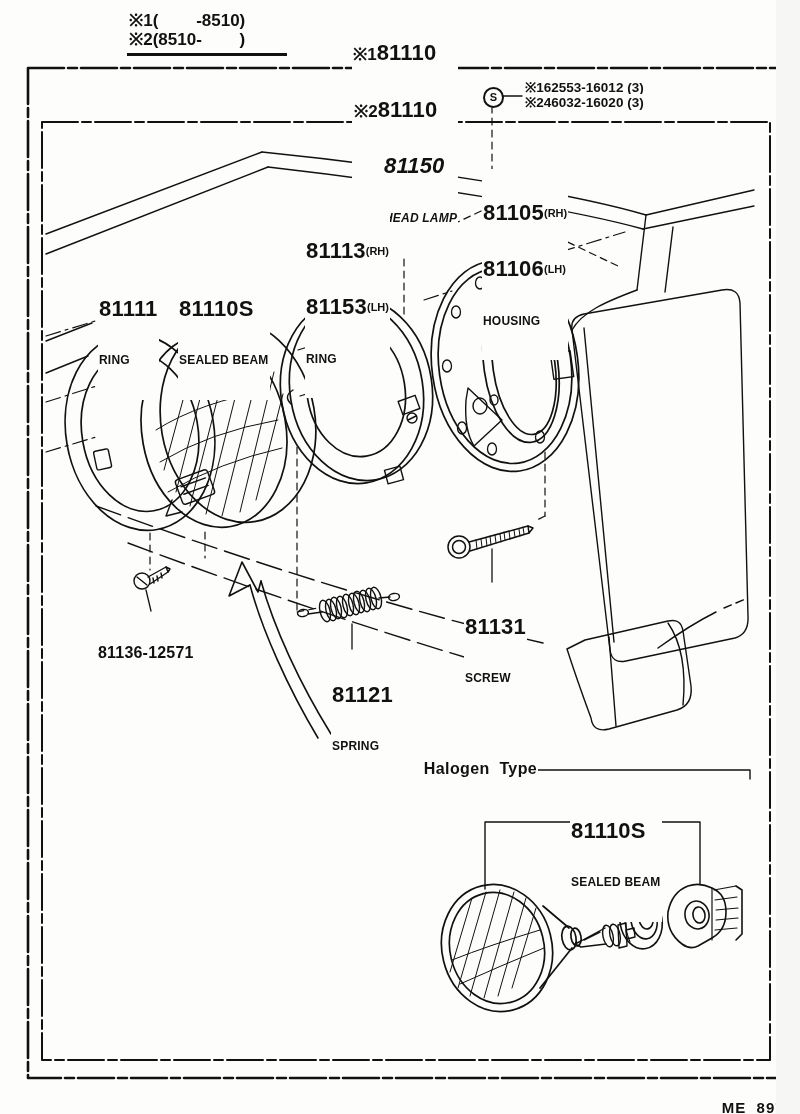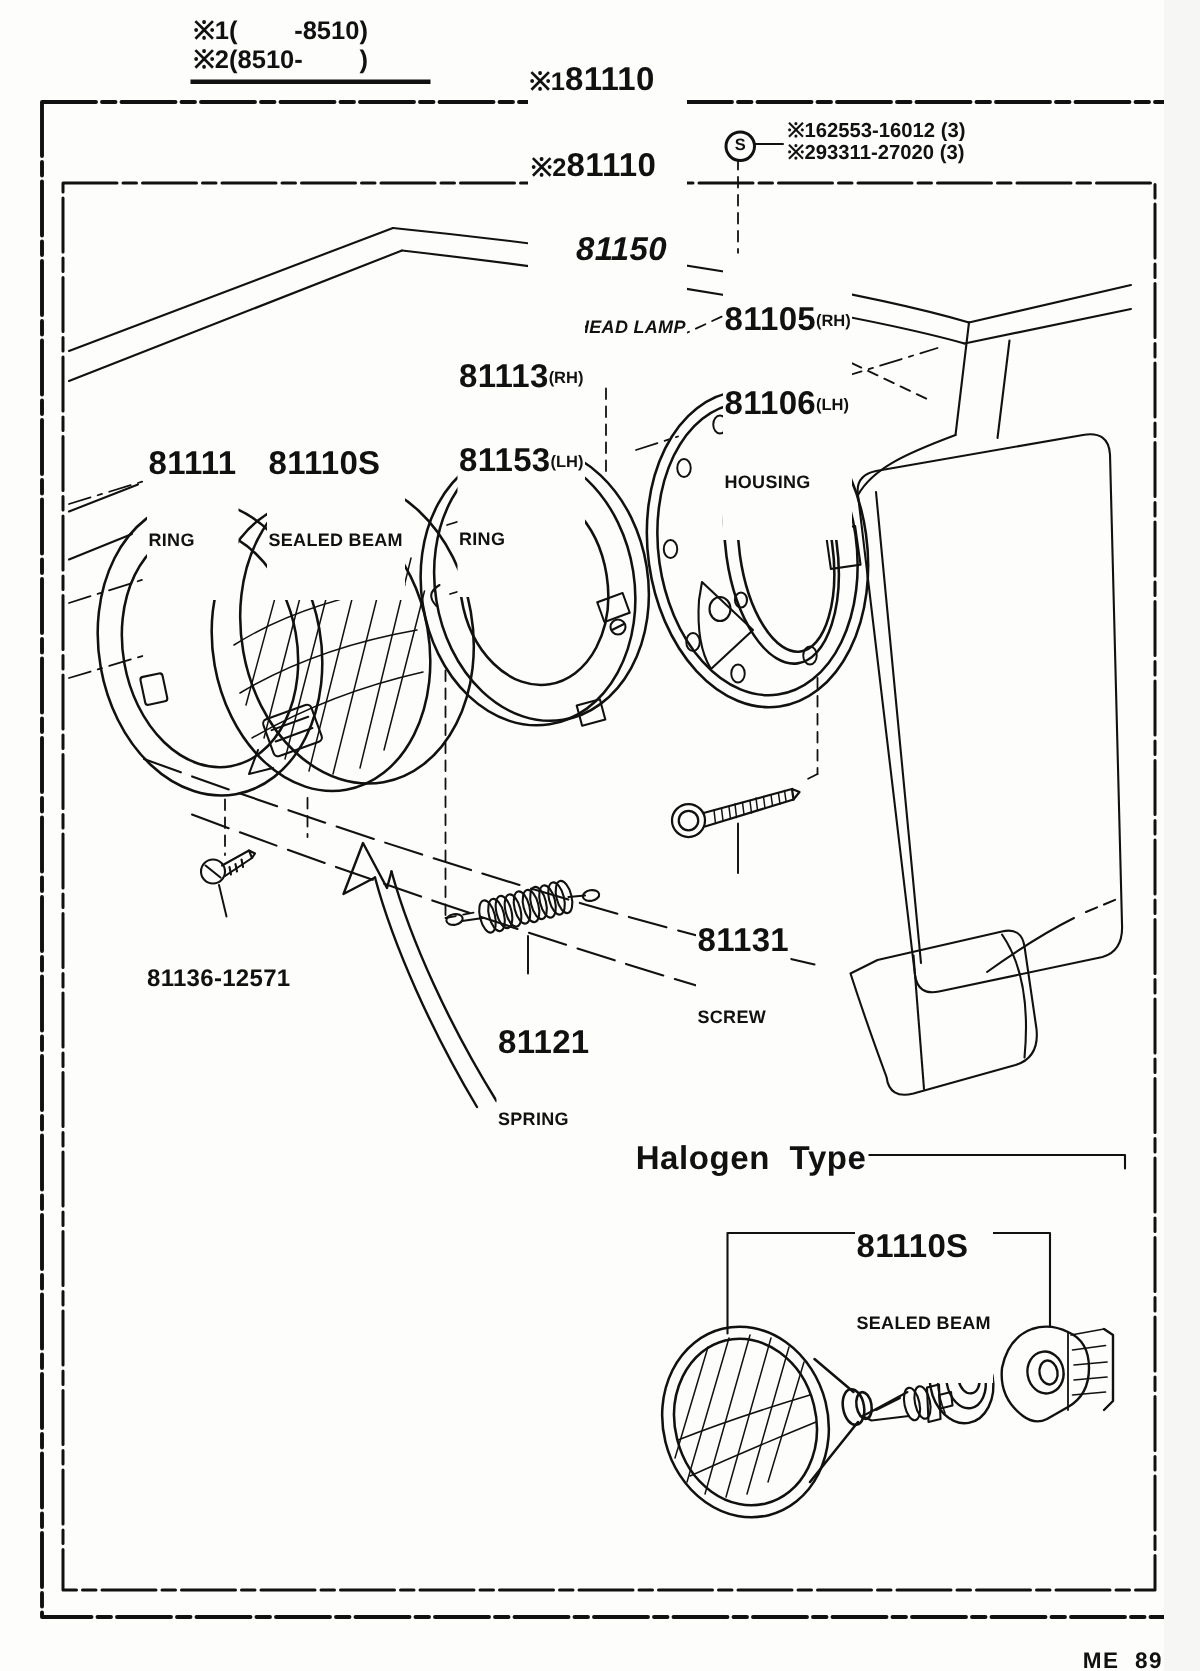--- a/index.html
+++ b/index.html
@@ -6,21 +6,21 @@
   #stage{position:relative;width:776px;height:1114px;background:#fdfdfb;overflow:hidden;
          font-family:"Liberation Sans",sans-serif;color:#111;}
   #art{position:absolute;left:0;top:0;}
   .lbl{position:absolute;line-height:1.04;white-space:pre;background:#fdfdfb;padding:0 1px;z-index:3;}
   .pn{font-size:22px;font-weight:700;letter-spacing:.2px;}
   .pn2{font-size:16px;font-weight:700;letter-spacing:.2px;}
   .pname{font-size:12px;font-weight:700;letter-spacing:.2px;}
   .sfx{font-size:11px;font-weight:700;vertical-align:3px;letter-spacing:0;}
   .note{font-size:17px;font-weight:700;}
   .srow{font-size:13.5px;font-weight:700;}
-  .title{font-size:22px;font-weight:700;letter-spacing:.4px;}
+  .title{font-size:16px;font-weight:700;letter-spacing:.4px;}
   .doc{font-size:15px;font-weight:700;letter-spacing:1px;}
   .underline{position:absolute;height:3px;background:#111;z-index:3;}
   .scircle{position:absolute;width:17px;height:17px;border:2px solid #111;border-radius:50%;
            text-align:center;font-size:11px;font-weight:700;line-height:16px;background:#fdfdfb;z-index:3;}
   .ind{padding-left:30px;font-style:italic;}
 </style>
 </head>
 <body>
 
 <div id="stage">
@@ -291,21 +291,21 @@
 
   <div class="lbl" style="left:353px;top:66px">
     <div><span class="note">※2</span><span class="pn">81110</span></div>
     <div class="pn ind">81150</div>
     <div class="pname ind">HEAD LAMP</div>
   </div>
 
   <div class="scircle" style="left:483px;top:87px">S</div>
 
   <div class="lbl" style="left:524px;top:79px"><span class="srow">※1</span><span class="srow">62553-16012</span><span class="srow"> </span><span class="srow">(3)</span></div>
-  <div class="lbl" style="left:524px;top:94px"><span class="srow">※2</span><span class="srow">93311-27020</span><span class="srow"> </span><span class="srow">(3)</span></div>
+  <div class="lbl" style="left:524px;top:94px"><span class="srow">※2</span><span class="srow">46032-16020</span><span class="srow"> </span><span class="srow">(3)</span></div>
 
   <div class="lbl" style="left:98px;top:265px">
     <div class="pn">81111</div>
     <div class="pname">RING</div>
   </div>
 
   <div class="lbl" style="left:178px;top:265px">
     <div class="pn">81110S</div>
     <div class="pname">SEALED BEAM</div>
   </div>

